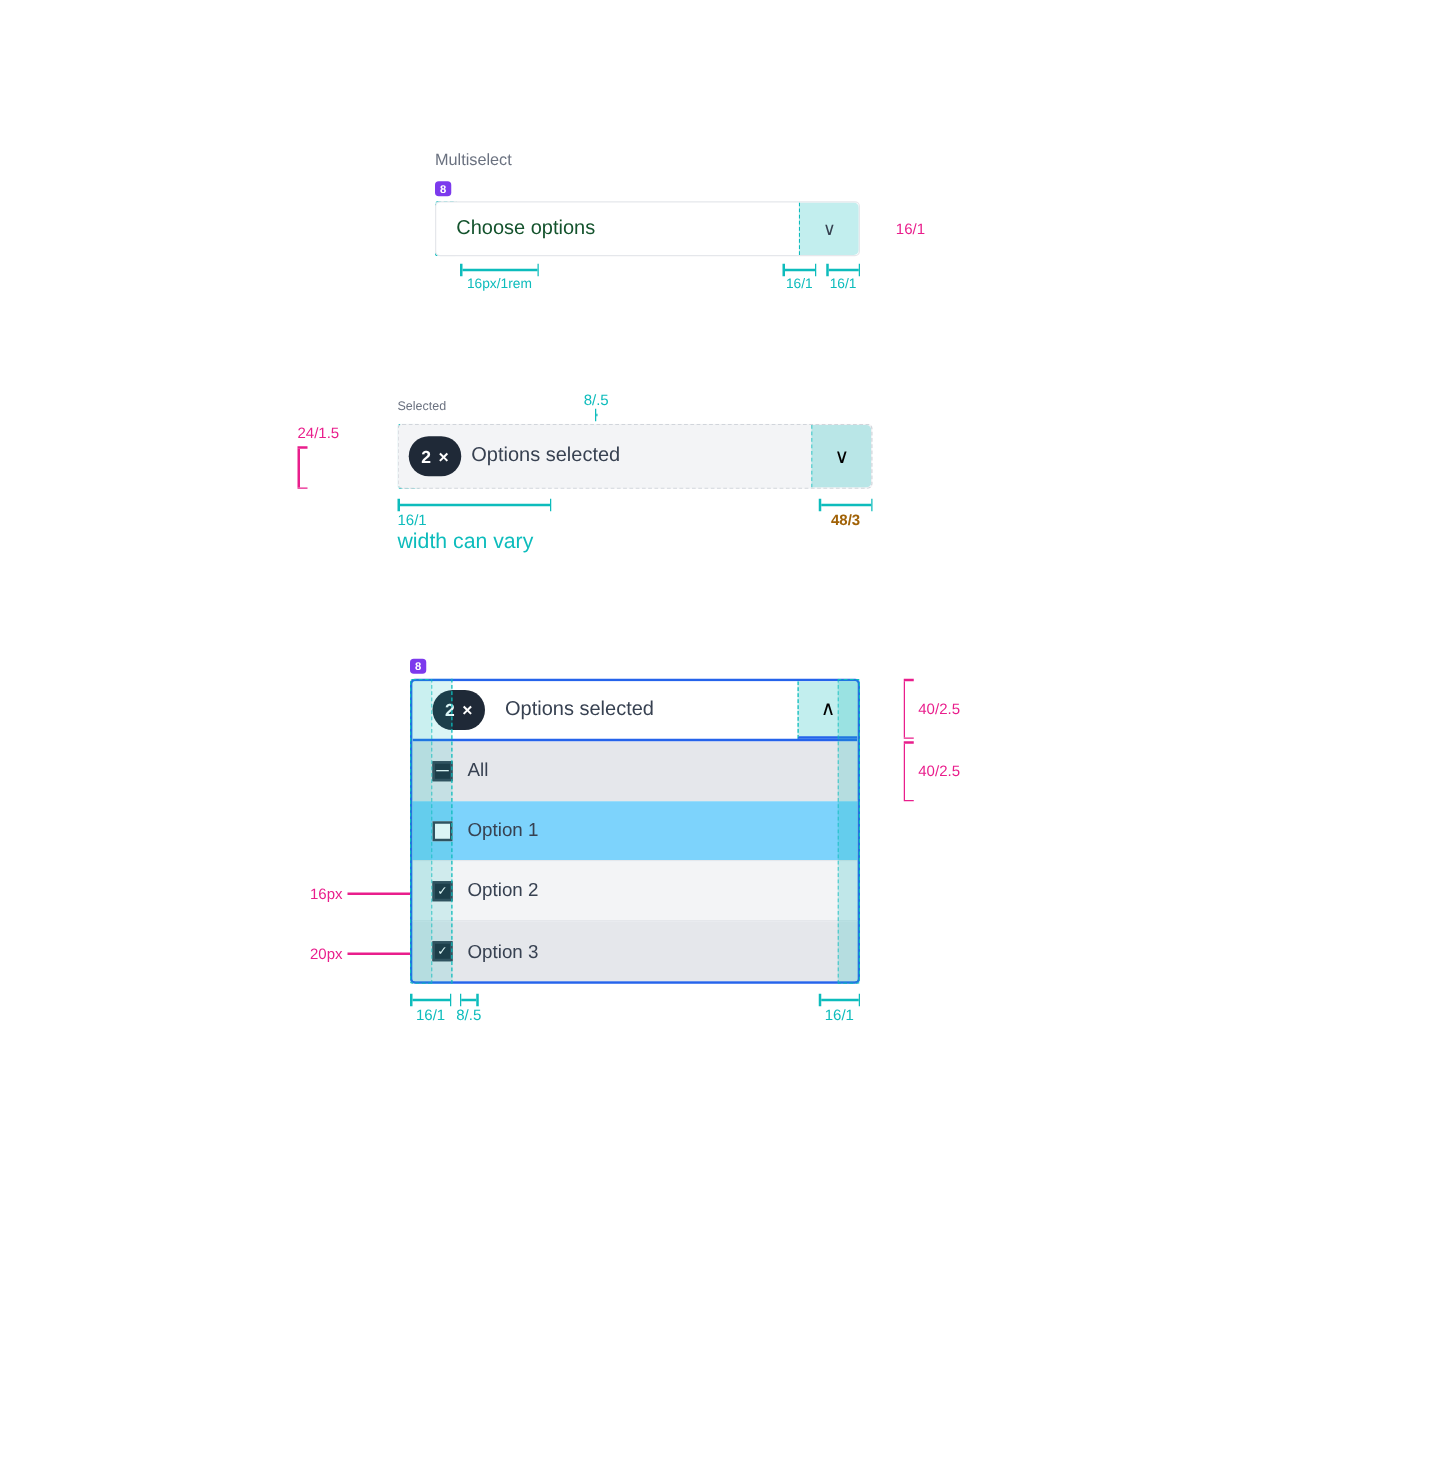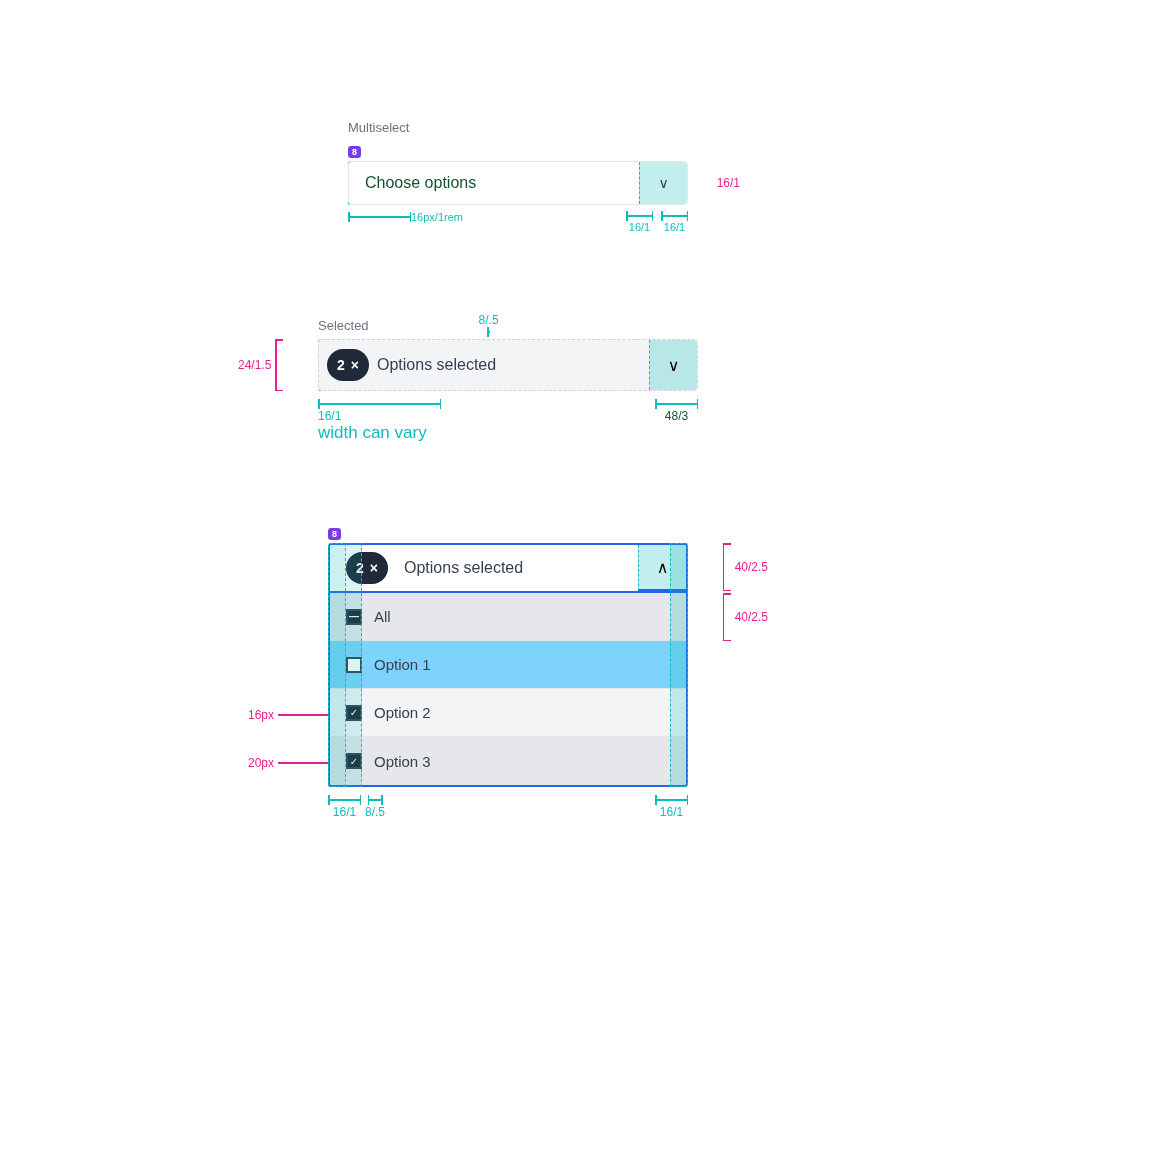--- a/index.html
+++ b/index.html
@@ -211,21 +211,21 @@
         <div class="chevron-area">
           <span class="chevron-icon">∨</span>
         </div>
       </div>
 
       <span style="color:#e91e8c; font-size:12px; position:absolute; right:-52px; top:50%; transform:translateY(-50%);">16/1</span>
     </div>
 
     <div style="display:flex; align-items:flex-start; margin-top:6px; position:relative;">
 
-      <div style="display:flex; flex-direction:row; align-items:center;">
+      <div style="display:flex; flex-direction:column; align-items:center;margin-left:20px;">
         <div style="display:flex; align-items:center; color:#0dbcbc;">
           <div class="tick" style="margin-right:0;"></div>
           <div class="hline" style="width:60px;"></div>
           <div class="tick"></div>
         </div>
         <span class="dim-text">16px/1rem</span>
       </div>
 
       <div style="flex:1;"></div>
 
@@ -247,34 +247,34 @@
           <span class="dim-text">16/1</span>
         </div>
       </div>
     </div>
   </div>
 
   <div class="section-block" style="position:relative; margin-left: 20px;">
 
     <div style="position:relative; margin-bottom:2px;">
       <div style="display:flex; align-items:center; gap: 80px;">
-        <span style="color:#6b7280; font-size:13px;">Selected</span>
+        <span style="color:#6b7280; font-size:10px;">Selected</span>
         <div style="display:flex; flex-direction:column; align-items:center; margin-left: 30px;">
           <span style="color:#0dbcbc; font-size:12px;">8/.5</span>
           <div style="display:flex; align-items:center; color:#0dbcbc;">
             <div class="tick"></div>
             <div class="hline" style="width:1px;"></div>
           </div>
         </div>
       </div>
     </div>
 
     <div style="position:relative;">
 
-      <div style="position:absolute; left:-80px; top:0; bottom:0; display:flex; align-items:center; gap:4px; color:#e91e8c;">
+      <div style="position:absolute; left:-80px; top:0; bottom:0; display:flex; align-items:flex-start; gap:4px; color:#e91e8c;flex-direction:column;">
         <span style="font-size:12px; white-space:nowrap;">24/1.5</span>
         <div style="display:flex; flex-direction:column; align-items:flex-start; height:100%;">
           <div style="width:8px; height:1.5px; background:#e91e8c;"></div>
           <div style="width:1.5px; flex:1; background:#e91e8c; margin-left:0;"></div>
           <div style="width:8px; height:1.5px; background:#e91e8c;"></div>
         </div>
       </div>
 
       <div style="position:absolute; left:0; top:0; bottom:0; width:18px; background:rgba(13,188,188,0.22); border:1.5px dashed #0dbcbc; border-radius:2px;"></div>
 
@@ -304,21 +304,21 @@
           <span style="color:#0dbcbc; font-size:17px;">width can vary</span>
         </div>
       </div>
       <div style="flex:1;"></div>
       <div style="display:flex; flex-direction:column; align-items:center; margin-right:0;">
         <div style="display:flex; align-items:center; color:#0dbcbc;">
           <div class="tick"></div>
           <div class="hline" style="width:40px;"></div>
           <div class="tick"></div>
         </div>
-        <span style="color:#14532d; font-size:12px;">48/3</span>
+        <span style="color:#a16207; font-size:12px;font-weight:bold;">48/3</span>
       </div>
     </div>
   </div>
 
   <div class="section-block" style="position:relative; margin-left:20px; margin-bottom:80px;">
 
     <div style="margin-bottom:2px;">
       <span class="badge-8">8</span>
     </div>
 

